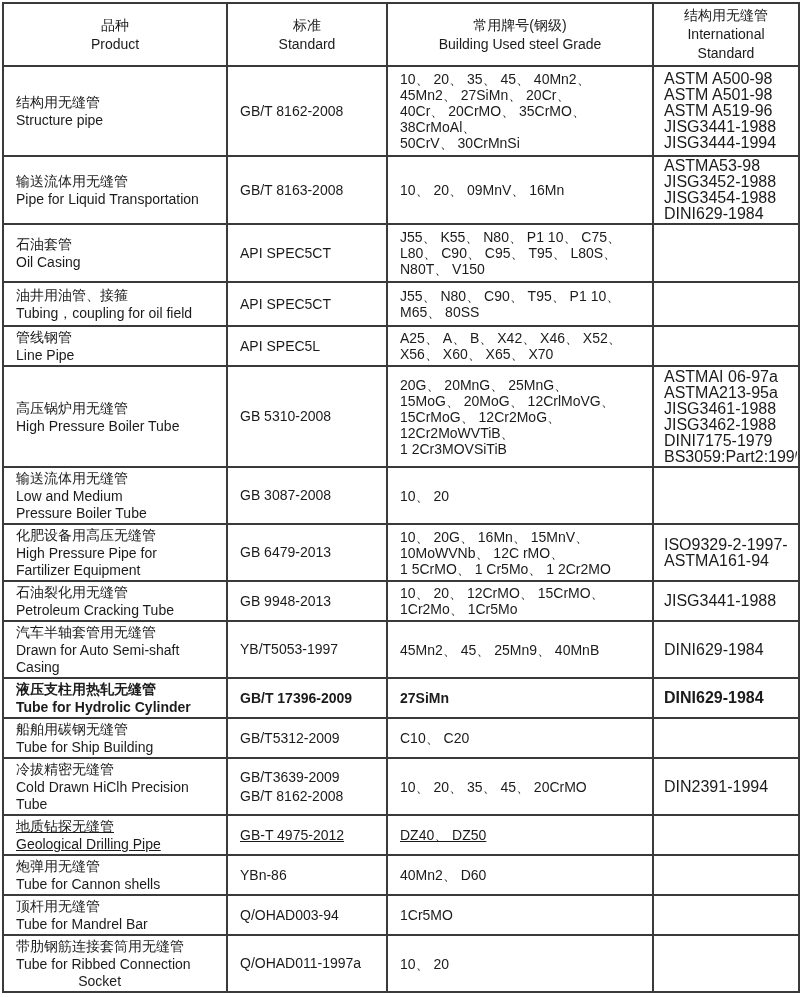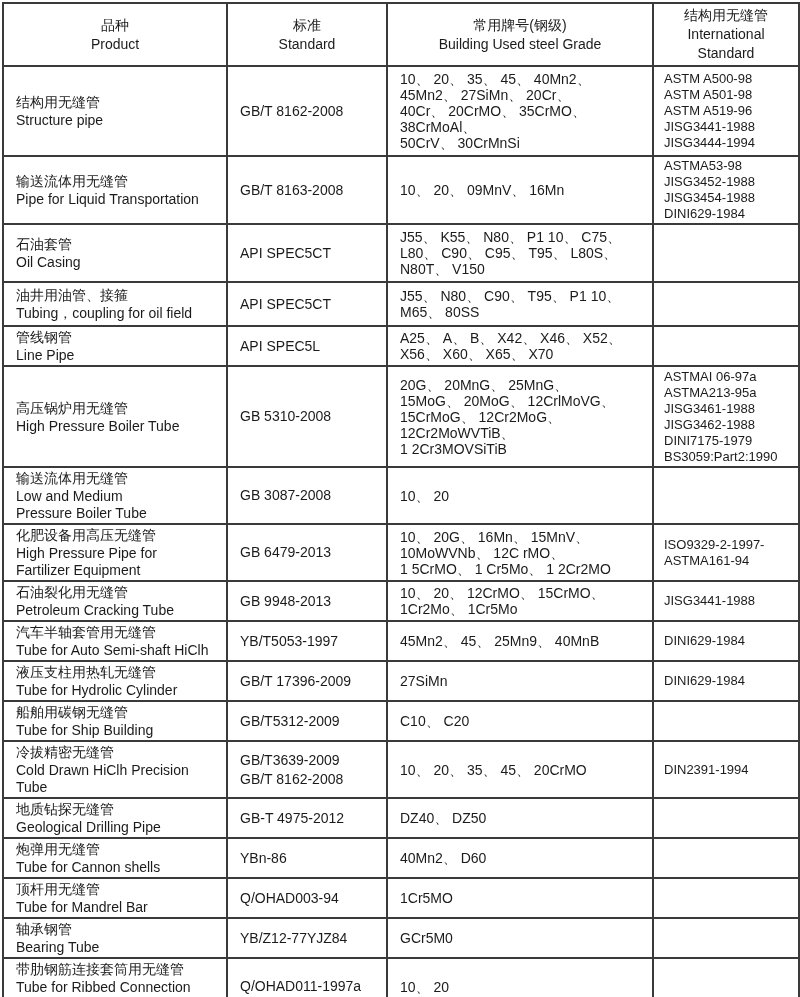--- a/index.html
+++ b/index.html
@@ -32,36 +32,36 @@
     line-height:19px;
     padding:2px 4px;
     white-space:pre-line;
   }
   thead tr{height:43px;}
   td{font-size:14px;}
   .zh{font-size:14px;line-height:19px;}
   .en{font-size:14px;line-height:17px;white-space:pre-line;}
   .col-standard{white-space:pre-line;line-height:19px;}
   .col-grades{white-space:pre-line;line-height:16px;}
-  .col-intl{white-space:pre-line;font-size:13px;line-height:16px;padding-left:10px;border-radius:15px;}
+  .col-intl{white-space:pre-line;font-size:16px;line-height:16px;padding-left:10px;border-radius:15px;}
   
   tbody tr:nth-child(1){height:90px;}
   tbody tr:nth-child(2){height:68px;}
   tbody tr:nth-child(3){height:58px;}
   tbody tr:nth-child(4){height:44px;}
   tbody tr:nth-child(5){height:39px;padding-left:20px;}
   tbody tr:nth-child(6){height:101px;}
   tbody tr:nth-child(7){height:50px;}
   tbody tr:nth-child(8){height:56px;}
   tbody tr:nth-child(9){height:37px;padding-left:19px;}
   tbody tr:nth-child(10){height:38px;}
-  tbody tr:nth-child(11){height:30px;}
+  tbody tr:nth-child(11){height:30px;font-weight:bold;}
   tbody tr:nth-child(12){height:38px;margin-left:36px;}
   tbody tr:nth-child(13){height:38px;margin-left:12px;}
-  tbody tr:nth-child(14){height:38px;}
+  tbody tr:nth-child(14){height:38px;text-decoration:underline;}
   tbody tr:nth-child(15){height:36px;}
   tbody tr:nth-child(16){height:36px;padding-left:12px;}
   tbody tr:nth-child(17){height:38px;}
   tbody tr:nth-child(18){height:52px;}
   tbody tr:nth-child(19){height:46px;}
 </style>
 </head>
 <body>
 
 <div class="sheet">
@@ -186,21 +186,21 @@
             <div class="en">Petroleum Cracking Tube</div>
           </td>
           <td class="col-standard">GB 9948-2013</td>
           <td class="col-grades">10、 20、 12CrMO、 15CrMO、
 1Cr2Mo、 1Cr5Mo</td>
           <td class="col-intl">JISG3441-1988</td>
         </tr>
         <tr>
           <td class="col-product">
             <div class="zh">汽车半轴套管用无缝管</div>
-            <div class="en">Tube for Auto Semi-shaft HiClh</div>
+            <div class="en">Drawn for Auto Semi-shaft Casing</div>
           </td>
           <td class="col-standard">YB/T5053-1997</td>
           <td class="col-grades">45Mn2、 45、 25Mn9、 40MnB</td>
           <td class="col-intl">DINI629-1984</td>
         </tr>
         <tr>
           <td class="col-product">
             <div class="zh">液压支柱用热轧无缝管</div>
             <div class="en">Tube for Hydrolic Cylinder</div>
           </td>
@@ -245,29 +245,20 @@
           <td class="col-grades">40Mn2、 D60</td>
           <td class="col-intl"></td>
         </tr>
         <tr>
           <td class="col-product">
             <div class="zh">顶杆用无缝管</div>
             <div class="en">Tube for Mandrel Bar</div>
           </td>
           <td class="col-standard">Q/OHAD003-94</td>
           <td class="col-grades">1Cr5MO</td>
-          <td class="col-intl"></td>
-        </tr>
-        <tr>
-          <td class="col-product">
-            <div class="zh">轴承钢管</div>
-            <div class="en">Bearing Tube</div>
-          </td>
-          <td class="col-standard">YB/Z12-77YJZ84</td>
-          <td class="col-grades">GCr5M0</td>
           <td class="col-intl"></td>
         </tr>
         <tr>
           <td class="col-product">
             <div class="zh">带肋钢筋连接套筒用无缝管</div>
             <div class="en">Tube for Ribbed Connection
 &nbsp;&nbsp;&nbsp;&nbsp;&nbsp;&nbsp;&nbsp;&nbsp;&nbsp;&nbsp;&nbsp;&nbsp;&nbsp;&nbsp;&nbsp;&nbsp;Socket</div>
           </td>
           <td class="col-standard">Q/OHAD011-1997a</td>
           <td class="col-grades">10、 20</td>

